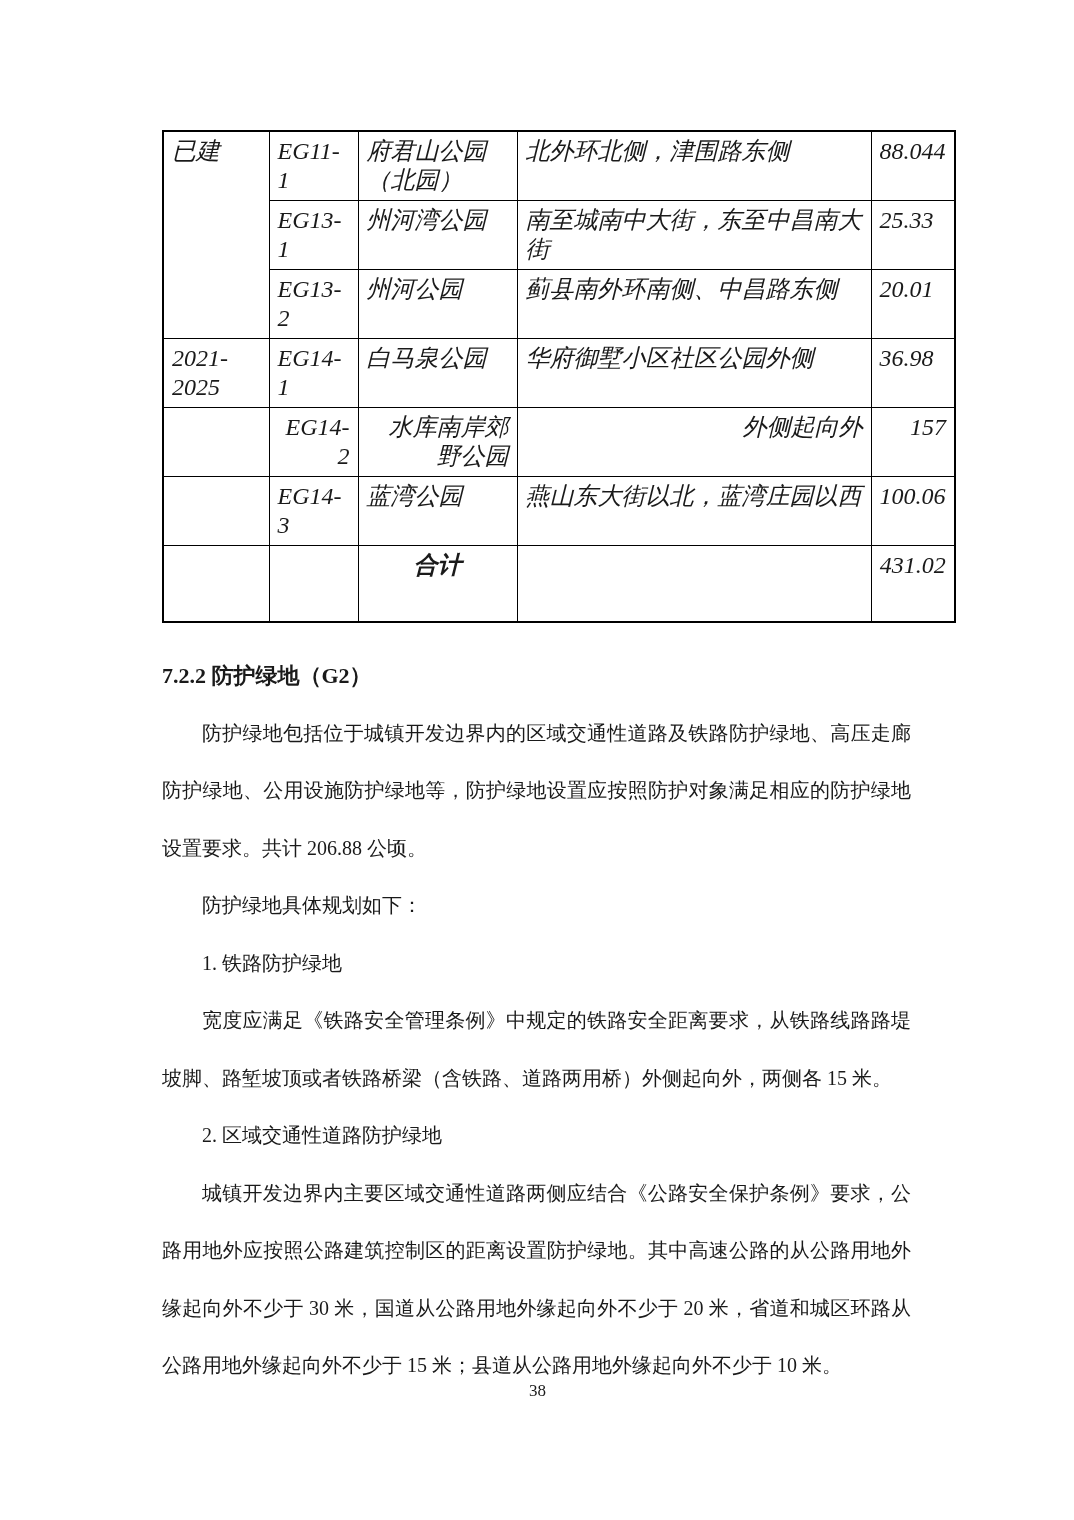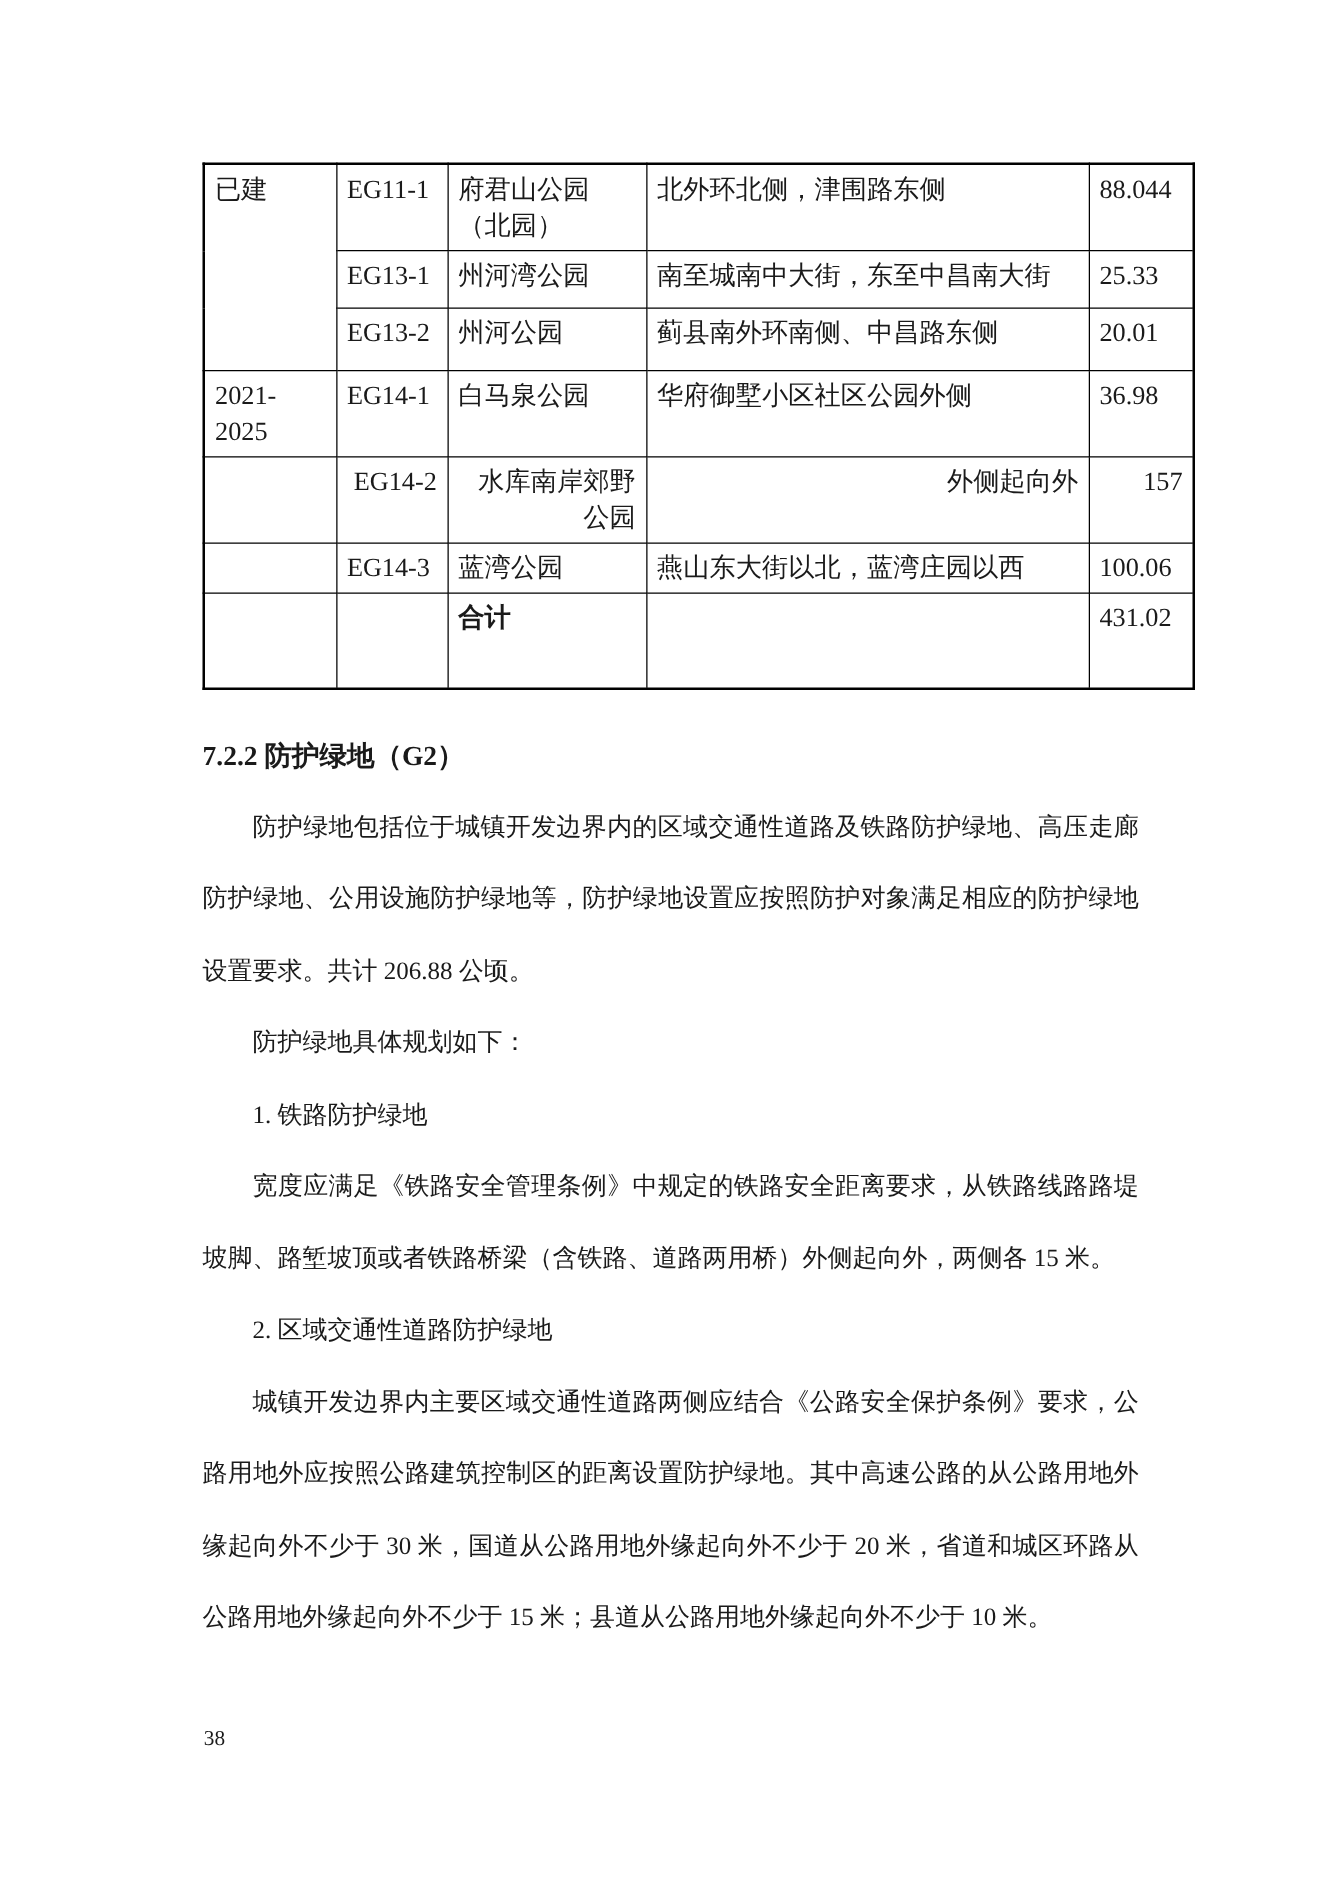--- a/index.html
+++ b/index.html
@@ -14,41 +14,42 @@
     overflow: hidden;
   }
 
   
   table.parks-table {
     margin: 130px 0 0 162px;
     border-collapse: collapse;
     table-layout: fixed;
     width: 792px;
     border: 2px solid #000;
-    font-size: 21px;
+    font-size: 24px;
     line-height: 29px;
+    font-style: italic;
   }
   table.parks-table td {
     border: 1px solid #000;
     vertical-align: top;
     padding: 5px 8px;
     overflow: hidden;
   }
   col.c1 { width: 106px; }
   col.c2 { width: 89px; }
   col.c3 { width: 159px; }
   col.c4 { width: 354px; }
   col.c5 { width: 84px; }
   tr.r1 { height: 56px; }
   tr.r2 { height: 46px; }
   tr.r3 { height: 50px; }
   tr.r4 { height: 36px; }
   tr.r5 { height: 58px; text-align: right; }
   tr.r6 { height: 36px; }
-  tr.r7 { height: 76px; }
+  tr.r7 { height: 76px; text-align: center; }
   td.bold { font-weight: bold; }
 
   
   .section-heading {
     margin: 36px 0 0 162px;
     width: 750px;
     font-size: 22px;
     line-height: 34px;
     font-weight: bold;
   }
@@ -60,20 +61,21 @@
     text-align: justify;
     text-indent: 2em;
   }
   .para.first { margin-top: 12px; }
 
   .page-number {
     position: absolute;
     top: 1380px;
     left: 163px;
     width: 749px;
+    text-align: center;
     font-size: 17px;
     line-height: 22px;
   }
 </style>
 </head>
 <body>
 
 <div class="page">
 
   <table class="parks-table">

